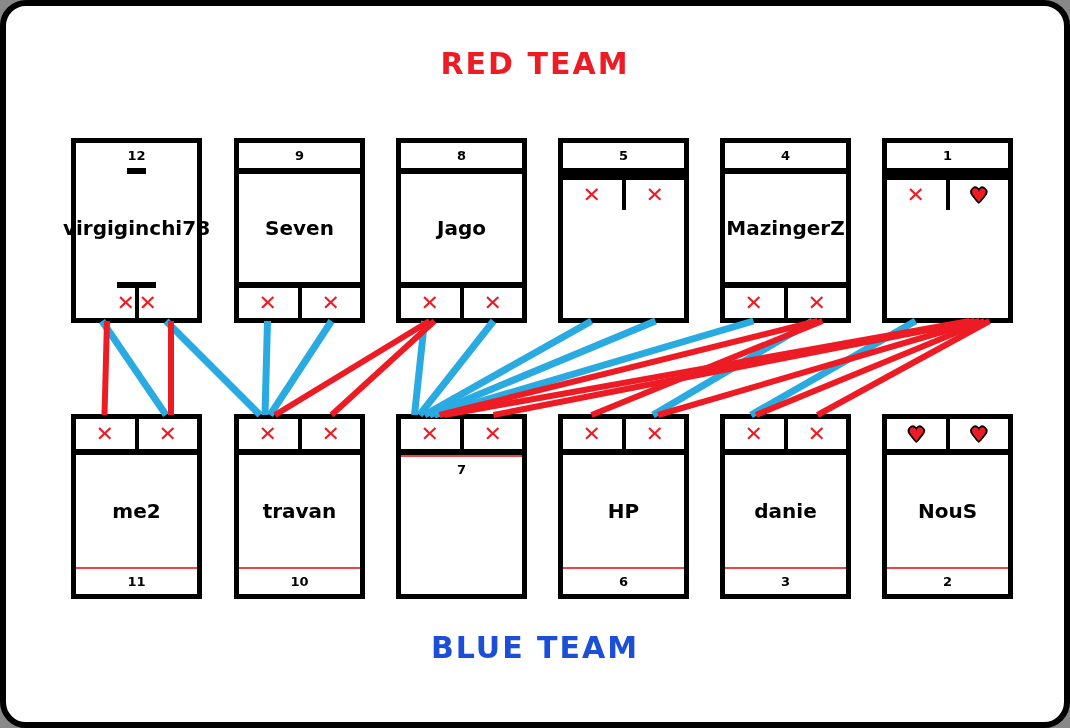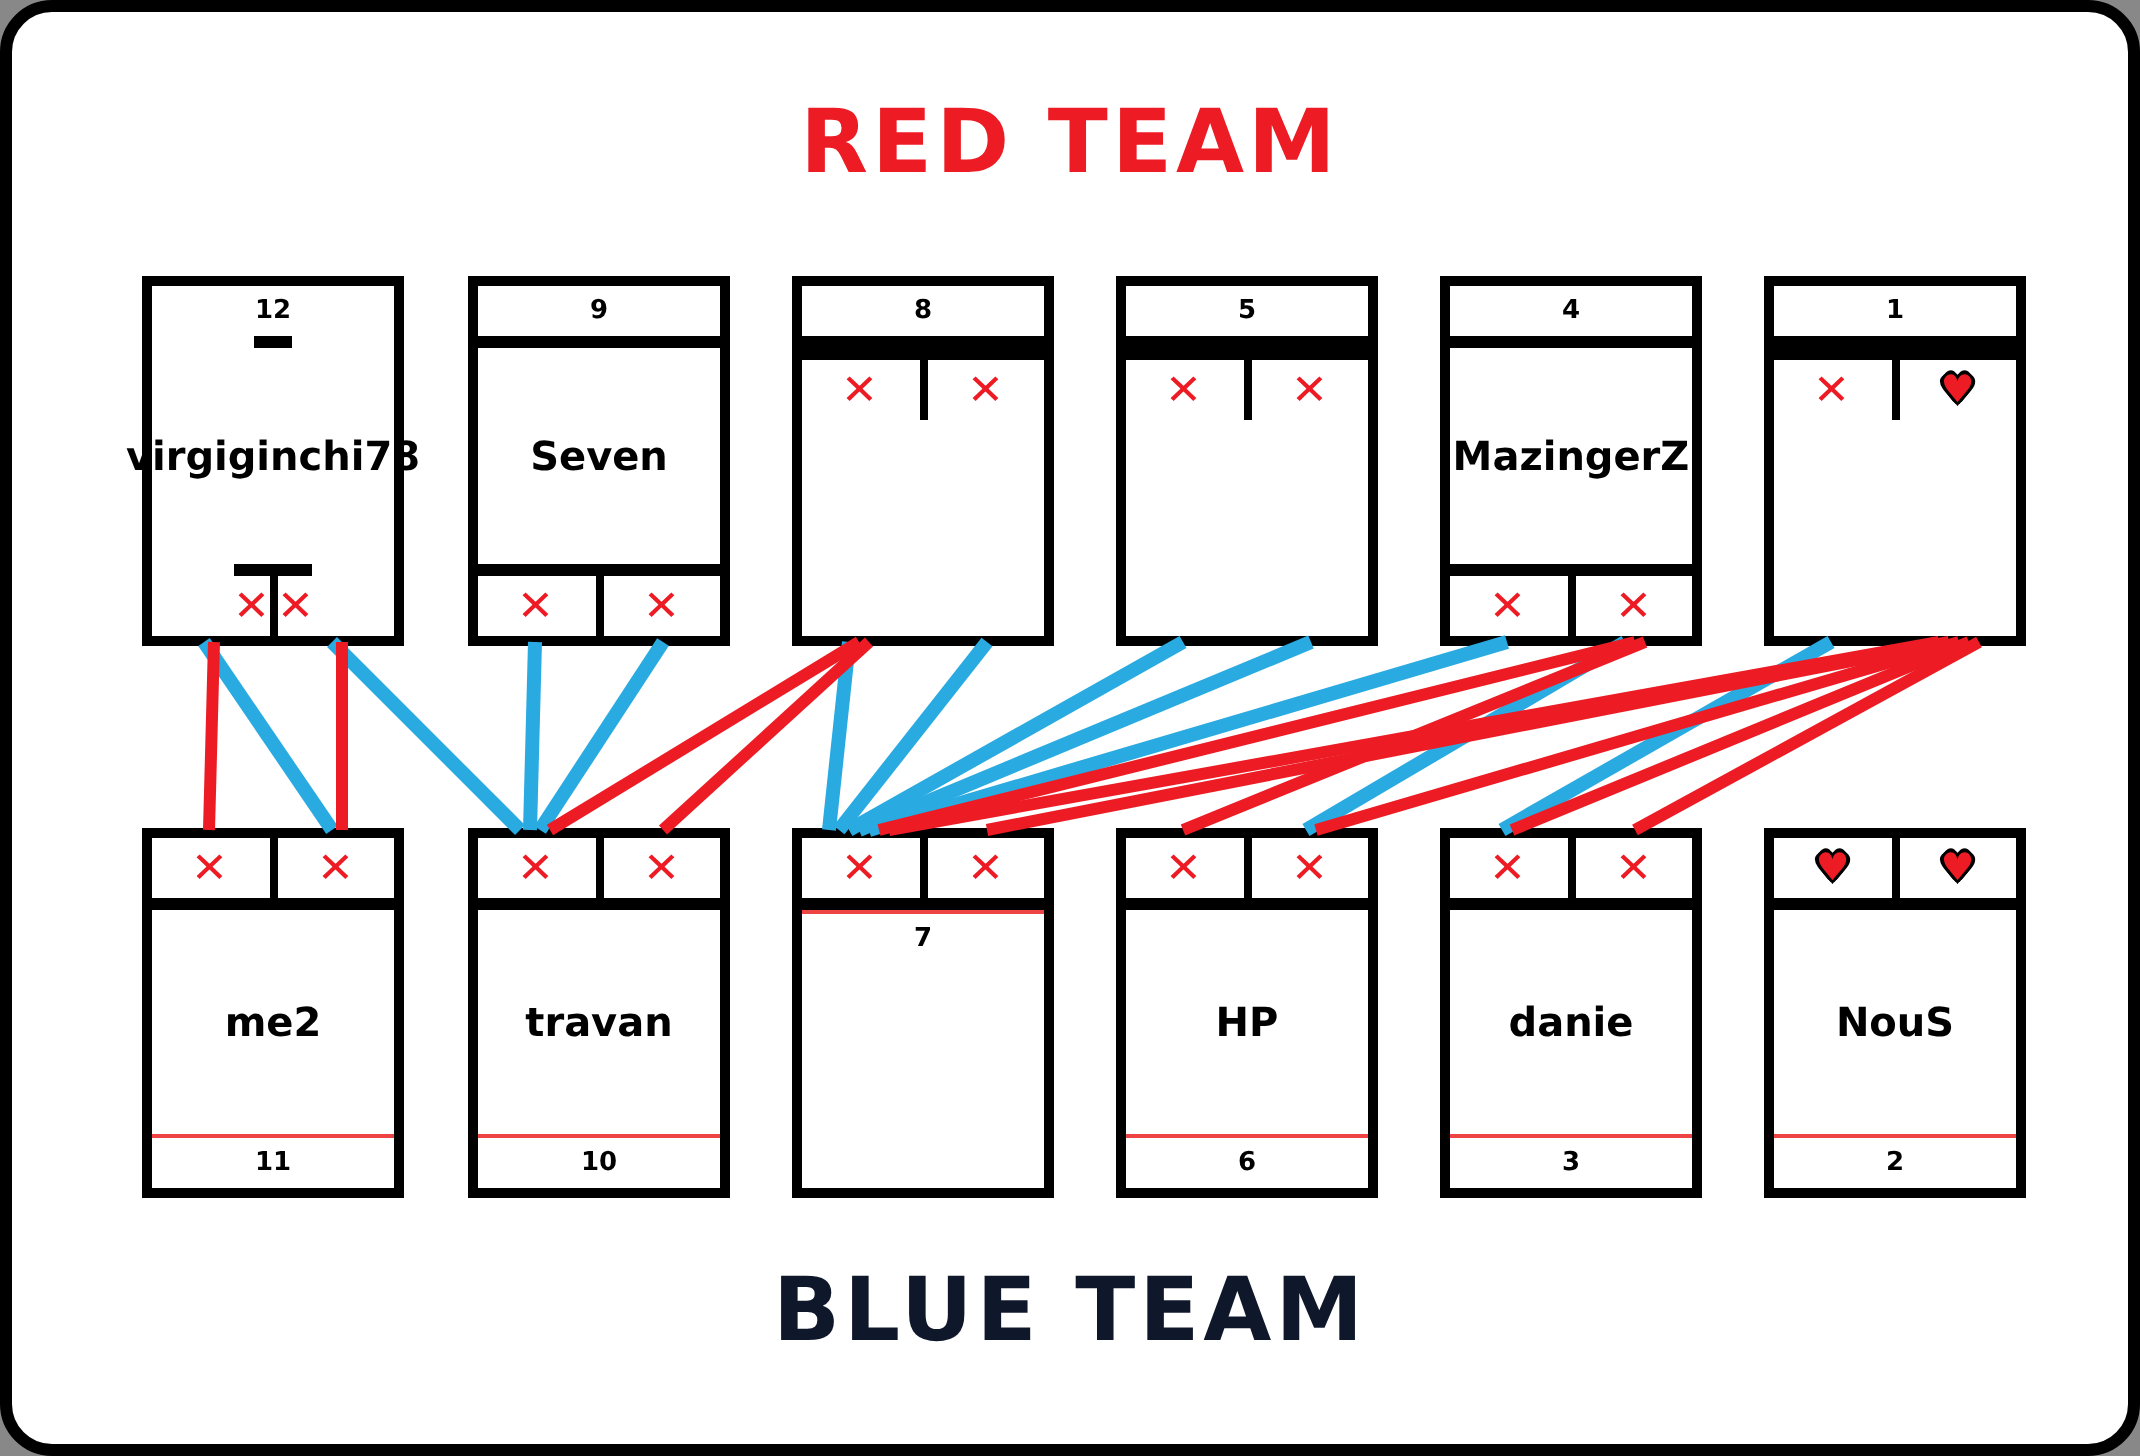--- a/index.html
+++ b/index.html
@@ -3,21 +3,21 @@
 <meta charset="utf-8">
 <style>
   html,body{margin:0;padding:0;background:#888;}
   .stage{
     position:relative;width:1070px;height:728px;background:#ffffff;
     border:6px solid #000;border-radius:26px;box-sizing:border-box;
     overflow:hidden;font-family:"DejaVu Sans","Liberation Sans",sans-serif;
   }
   .team-title{
     position:absolute;left:0;width:100%;text-align:center;
-    font-size:44px;font-weight:bold;letter-spacing:2px;white-space:nowrap;
+    font-size:30px;font-weight:bold;letter-spacing:2px;white-space:nowrap;
   }
   #red-title{top:40px;}
   #blue-title{top:624px;}
   .card{
     position:absolute;width:131px;height:185px;background:#fff;
     border:5px solid #000;box-sizing:border-box;
     display:flex;flex-direction:column;
   }
   .strip-num{
     flex:none;height:25px;display:flex;align-items:center;justify-content:center;
@@ -71,20 +71,21 @@
           <div class="slot">
             <span class="glyph-x" style="color: rgb(237, 28, 36);">✕</span>
           </div>
           <div class="slot">
             <span class="glyph-x" style="color: rgb(237, 28, 36);">✕</span>
           </div>
         </div>
       </div>
       <div class="card top" style="left: 390px; top: 132px;">
         <div class="strip-num">8</div>
+        <div class="name-area">Jago</div>
         <div class="strip-slots">
           <div class="slot">
             <span class="glyph-x" style="color: rgb(237, 28, 36);">✕</span>
           </div>
           <div class="slot">
             <span class="glyph-x" style="color: rgb(237, 28, 36);">✕</span>
           </div>
         </div>
       </div>
       <div class="card top" style="left: 552px; top: 132px;">
@@ -212,14 +213,14 @@
       <line x1="428.5" y1="315" x2="325.5" y2="409" stroke="#ed1c24" stroke-width="6"></line>
       <line x1="811.5" y1="315" x2="433.5" y2="409" stroke="#ed1c24" stroke-width="6"></line>
       <line x1="816.5" y1="315" x2="585.5" y2="409" stroke="#ed1c24" stroke-width="6"></line>
       <line x1="963.5" y1="315" x2="438.5" y2="409" stroke="#ed1c24" stroke-width="6"></line>
       <line x1="968.5" y1="315" x2="487.5" y2="409" stroke="#ed1c24" stroke-width="6"></line>
       <line x1="973.5" y1="315" x2="652" y2="409" stroke="#ed1c24" stroke-width="6"></line>
       <line x1="978.5" y1="315" x2="750" y2="409" stroke="#ed1c24" stroke-width="6"></line>
       <line x1="983.5" y1="315" x2="811.5" y2="409" stroke="#ed1c24" stroke-width="6"></line>
     </svg>
 
-  <div class="team-title" id="blue-title" style="color: #0f172a;">BLUE TEAM</div>
+  <div class="team-title" id="blue-title" style="color: #1d4ed8;">BLUE TEAM</div>
 </div>
 
 </body></html>

